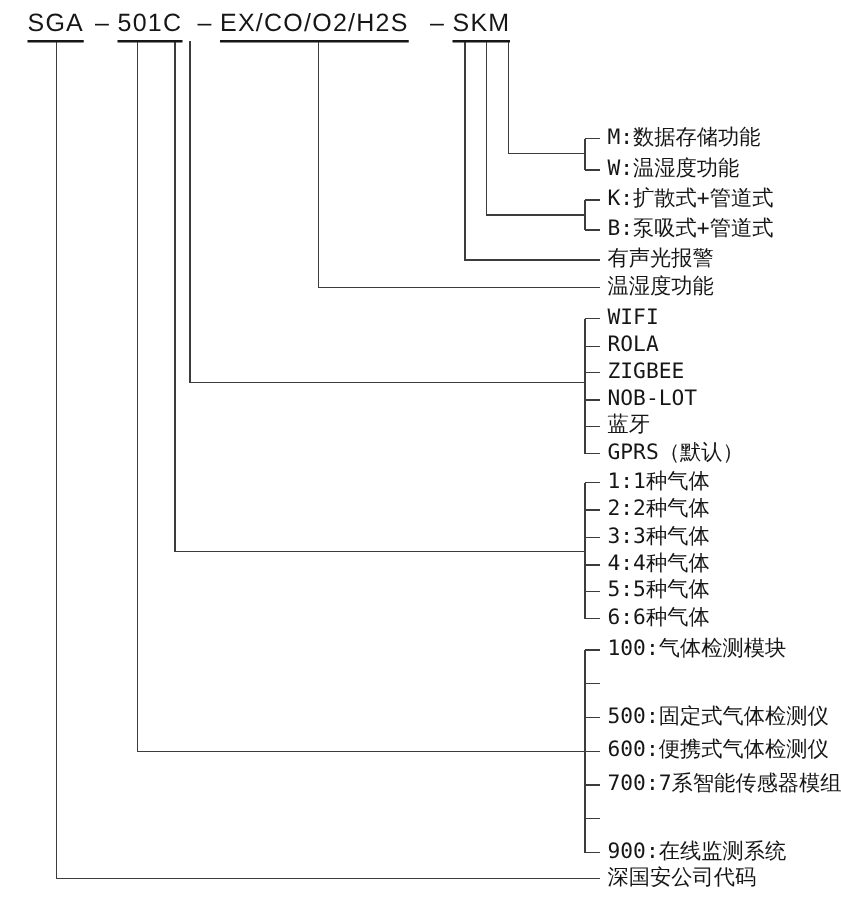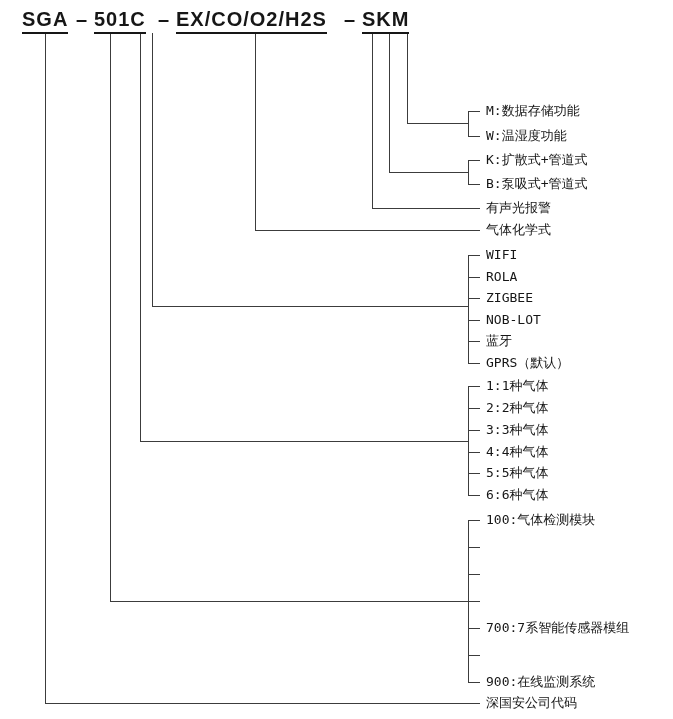--- a/index.html
+++ b/index.html
@@ -19,34 +19,34 @@
   svg.lines * {
     fill: none;
     stroke: #3c3c3c;
     stroke-width: 1;
     shape-rendering: crispEdges;
   }
   .seg {
     position: absolute;
     top: 8px;
     font-family: "Liberation Sans", "DejaVu Sans", sans-serif;
-    font-weight: 700;
+    font-weight: 400;
     font-size: 20px;
     letter-spacing: 1px;
     color: #161616;
     white-space: nowrap;
   }
   .seg.u {
     border-bottom: 2px solid #161616;
     padding-bottom: 1px;
   }
   .lbl {
     position: absolute;
     left: 486px;
-    font-size: 13px;
+    font-size: 17px;
     line-height: 19px;
     color: #161616;
     white-space: nowrap;
   }
 </style>
 </head>
 <body>
 
 <div class="canvas">
 
@@ -76,35 +76,37 @@
   <span class="seg" style="left:344px">–</span>
   <span class="seg u" style="left:362px">SKM</span>
 
   <span class="lbl" style="top:101px">M:数据存储功能</span>
   <span class="lbl" style="top:126px">W:温湿度功能</span>
 
   <span class="lbl" style="top:174px">B:泵吸式+管道式</span>
   <span class="lbl" style="top:150px">K:扩散式+管道式</span>
 
   <span class="lbl" style="top:198px">有声光报警</span>
-  <span class="lbl" style="top:220px">气体化学式</span>
+  <span class="lbl" style="top:220px">温湿度功能</span>
 
   <span class="lbl" style="top:245px">WIFI</span>
   <span class="lbl" style="top:267px">ROLA</span>
   <span class="lbl" style="top:288px">ZIGBEE</span>
   <span class="lbl" style="top:310px">NOB-LOT</span>
   <span class="lbl" style="top:331px">蓝牙</span>
   <span class="lbl" style="top:353px">GPRS（默认）</span>
 
   <span class="lbl" style="top:376px">1:1种气体</span>
   <span class="lbl" style="top:398px">2:2种气体</span>
   <span class="lbl" style="top:420px">3:3种气体</span>
   <span class="lbl" style="top:442px">4:4种气体</span>
   <span class="lbl" style="top:463px">5:5种气体</span>
   <span class="lbl" style="top:485px">6:6种气体</span>
 
   <span class="lbl" style="top:510px">100:气体检测模块</span>
+  <span class="lbl" style="top:564px">500:固定式气体检测仪</span>
+  <span class="lbl" style="top:591px">600:便携式气体检测仪</span>
   <span class="lbl" style="top:618px">700:7系智能传感器模组</span>
   <span class="lbl" style="top:672px">900:在线监测系统</span>
 
   <span class="lbl" style="top:693px">深国安公司代码</span>
 
 </div>
 
 </body></html>

